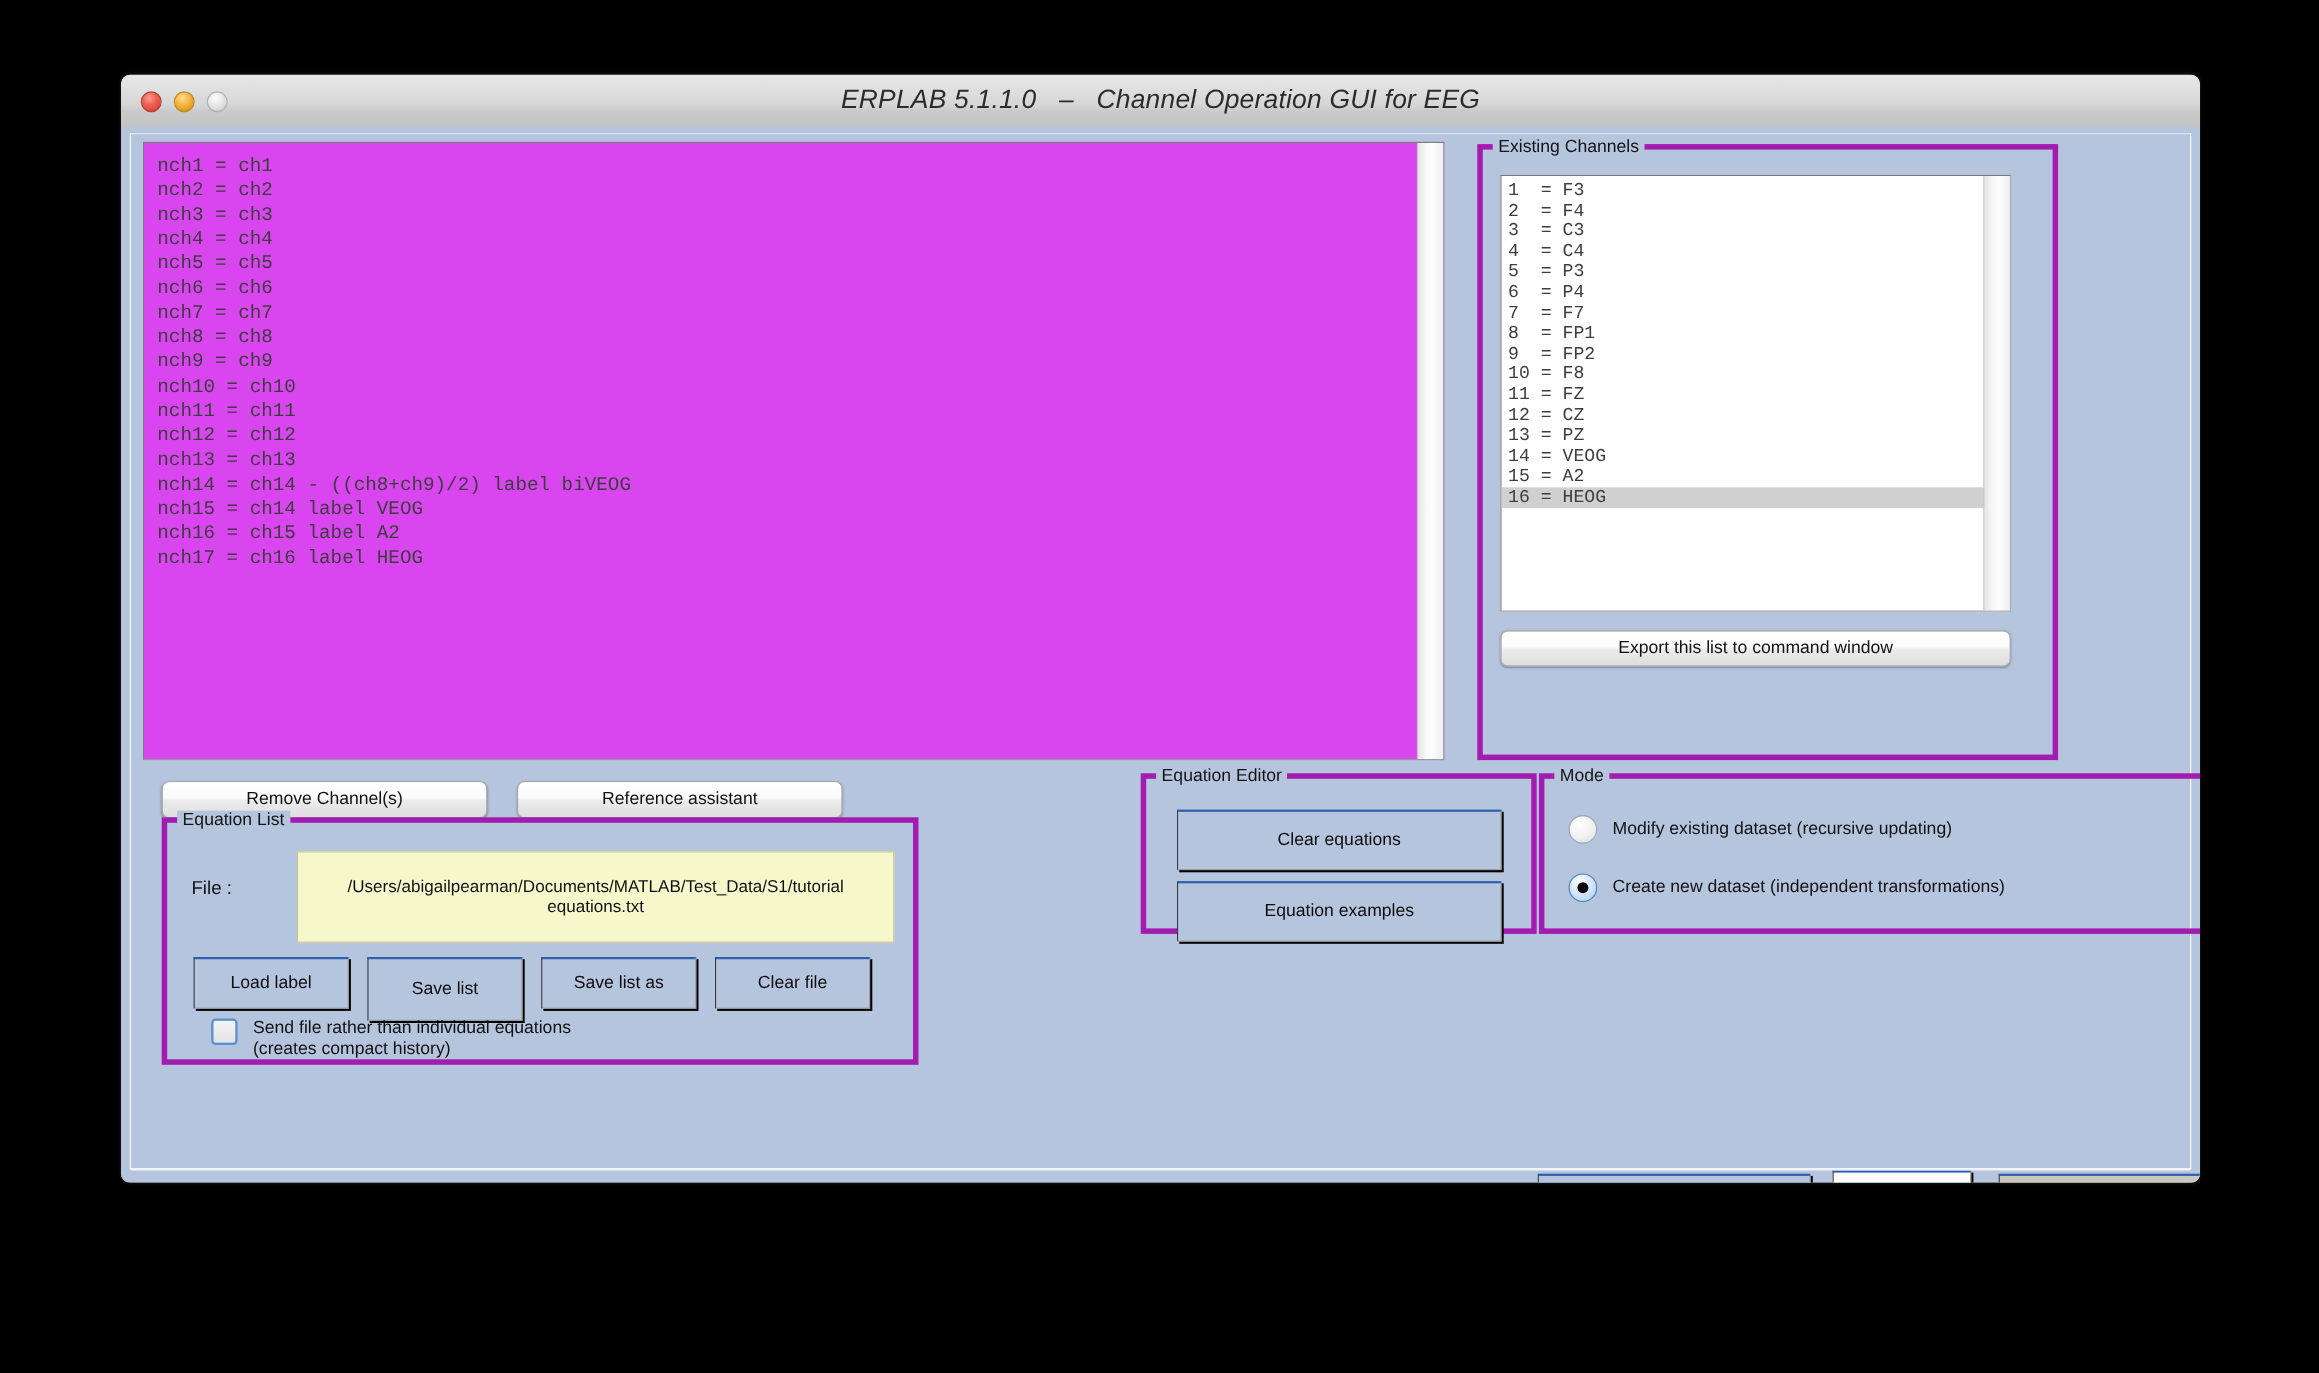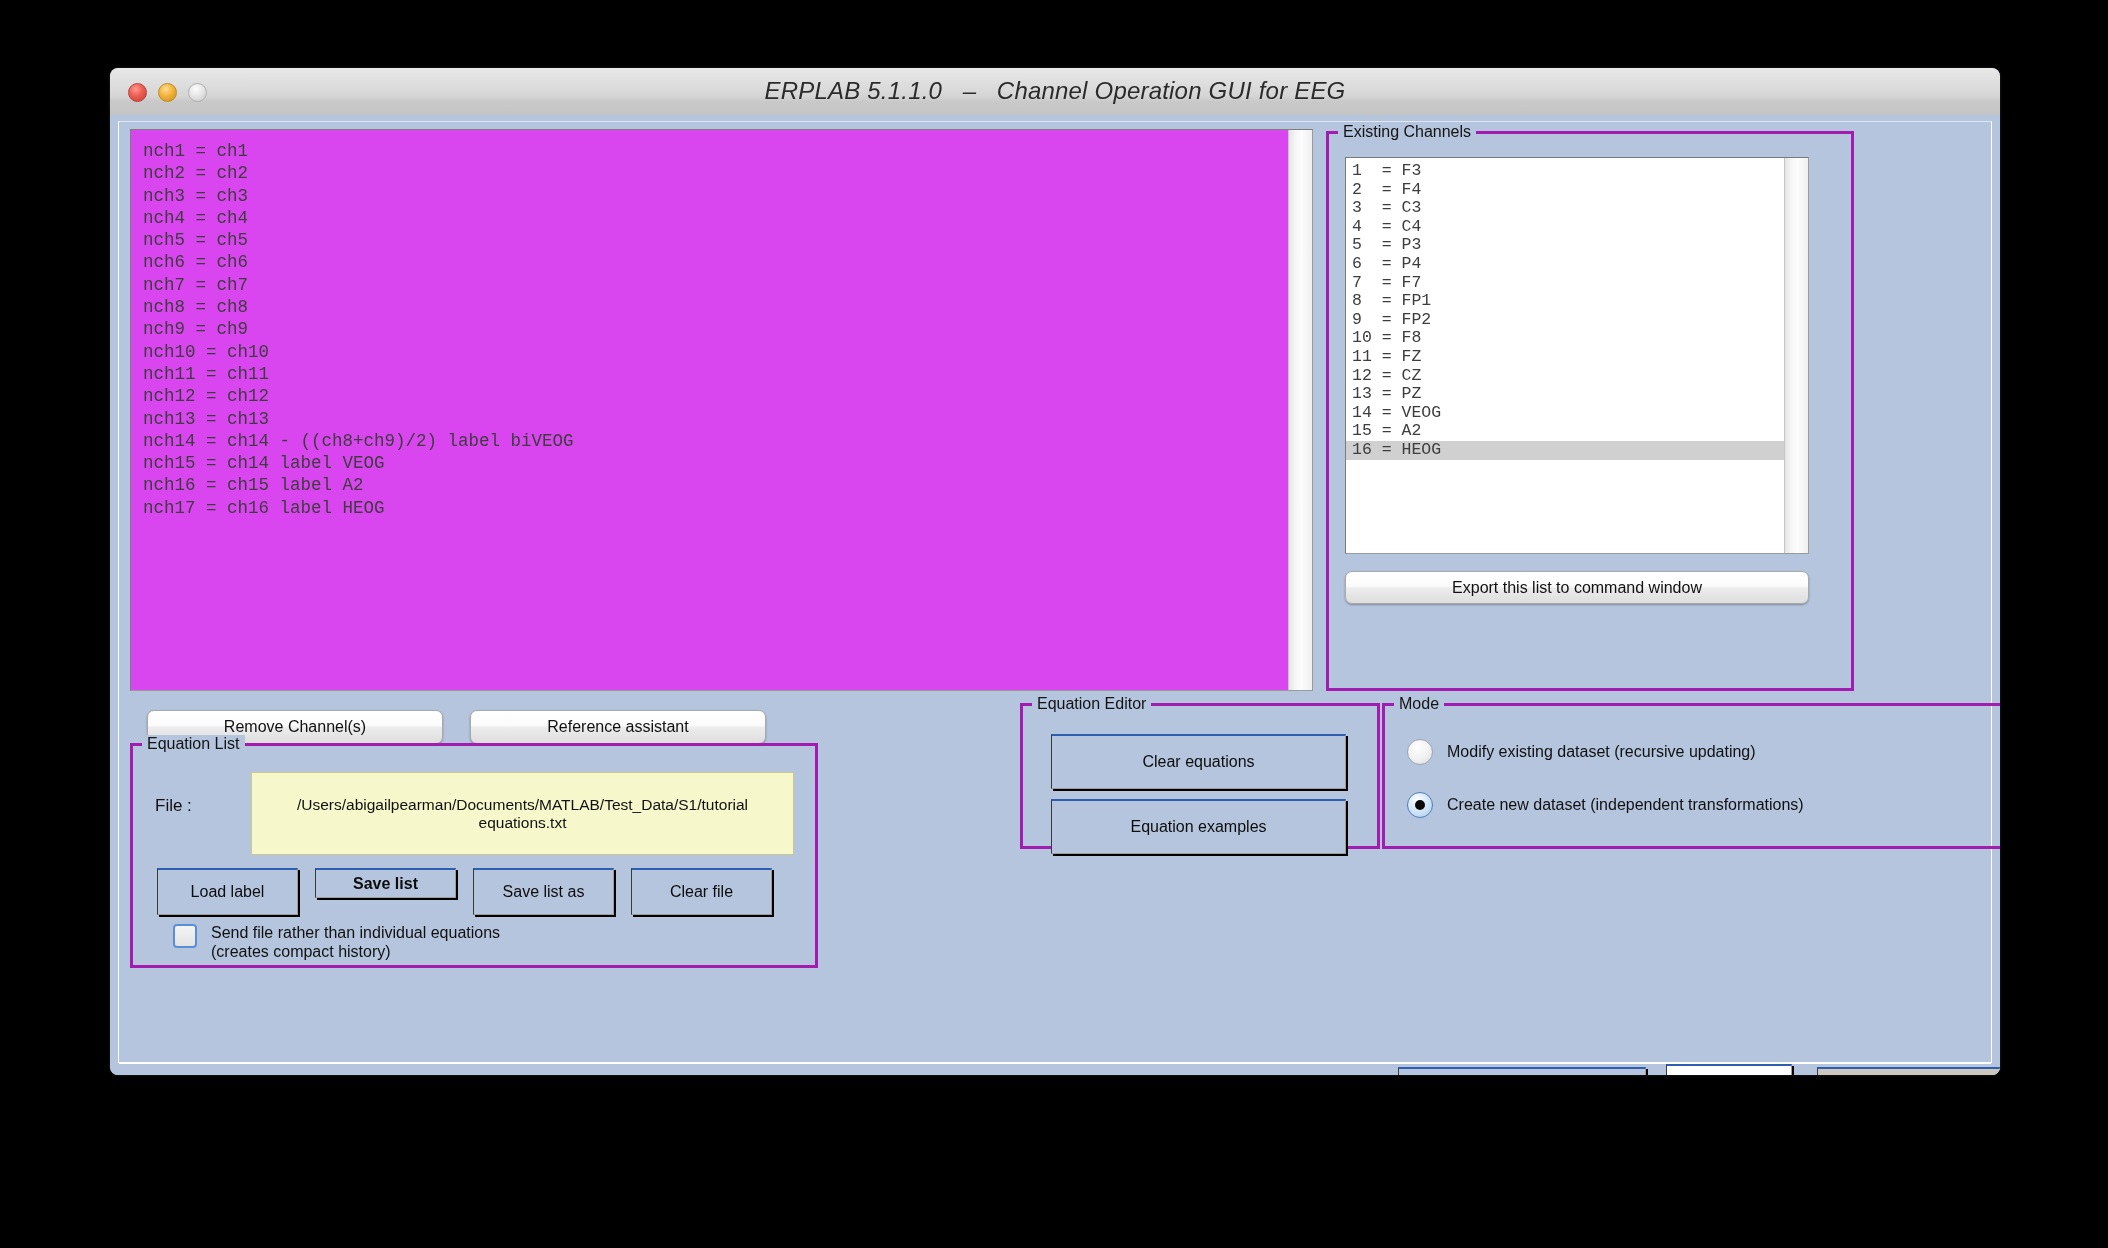--- a/index.html
+++ b/index.html
@@ -83,21 +83,22 @@
     position: absolute;
     top: 0; bottom: 0; right: 0;
     width: 24px;
     background: linear-gradient(to right, #e4e4e4 0%, #f7f7f7 30%, #fdfdfd 55%, #efefef 100%);
     border-left: 1px solid #c4c4c4;
   }
 
   
   .group {
     position: absolute;
-    border: 3px solid #a21caf;
+    border: 5px solid #a21caf;
+    margin-left: 17px;
   }
   .group > .legend {
     position: absolute;
     top: -11px; left: 9px;
     padding: 0 5px;
     background: #b5c5de;
     font-size: 16px;
     color: #141414;
     white-space: nowrap;
   }
@@ -170,21 +171,21 @@
     border-left: 1px solid #3a3a3a;
     border-right: 1px solid #9c9c9c;
     border-bottom: 1px solid #9c9c9c;
     box-shadow: 2px 2px 0 0 #000000;
     display: flex; align-items: center; justify-content: center;
     font-size: 16px;
     color: #0d0d0d;
     cursor: default;
   }
   #loadList   { left: 24px;  top: 122px; width: 141px; height: 47px; }
-  #saveList   { left: 182px; top: 122px; width: 141px; height: 30px; font-weight: bold; }
+  #saveList   { left: 182px; top: 122px; width: 141px; height: 58px; }
   #saveListAs { left: 340px; top: 122px; width: 141px; height: 47px; }
   #clearFile  { left: 498px; top: 122px; width: 141px; height: 47px; }
 
   #sendFileRow {
     position: absolute; left: 40px; top: 178px;
     display: flex; align-items: flex-start;
   }
   .mcheck {
     width: 24px; height: 24px;
     border: 2px solid #5b8fd4;

